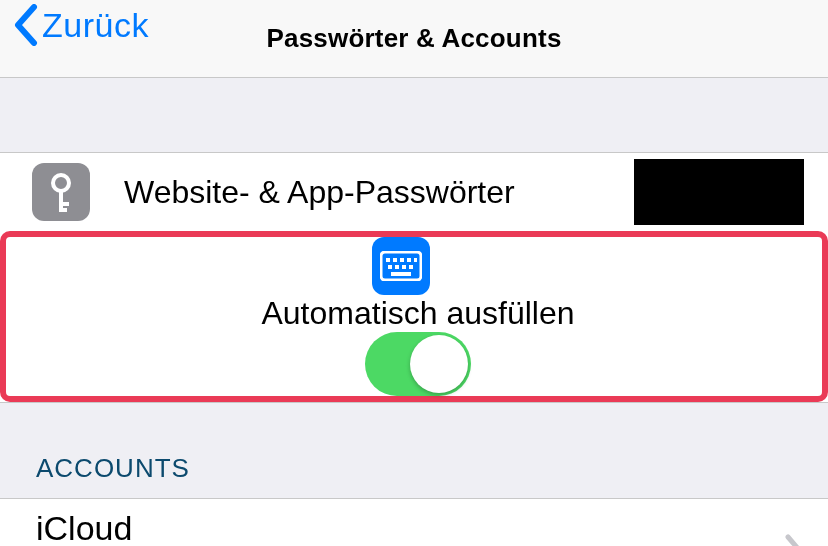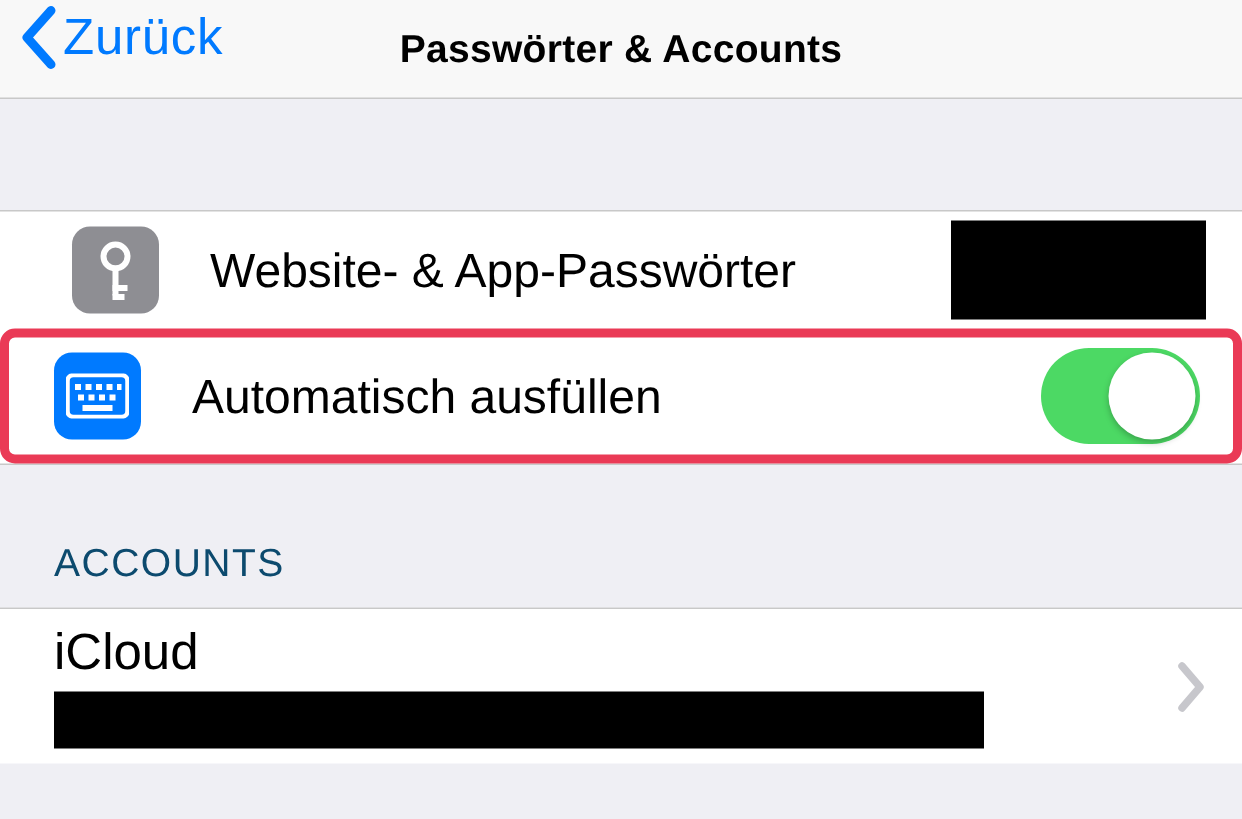--- a/index.html
+++ b/index.html
@@ -6,21 +6,21 @@
   html, body { width: 828px; height: 546px; }
   body {
     font-family: -apple-system, "Helvetica Neue", Helvetica, Arial, sans-serif;
     background: #efeff4;
     color: #000;
     -webkit-font-smoothing: antialiased;
   }
 
   
   .navbar {
-    height: 66px;
+    height: 78px;
     background: #f8f8f8;
     border-bottom: 1px solid #c8c8c8;
     position: relative;
     display: flex;
     align-items: center;
   }
   .back-btn {
     position: absolute;
     left: 12px;
     top: 4px;
@@ -47,21 +47,21 @@
 
   
   .group {
     background: #fff;
     border-top: 1px solid #c8c8c8;
     border-bottom: 1px solid #c8c8c8;
   }
   .row {
     display: flex;
     align-items: center;
-    padding: 0 28px 0 48px;
+    padding: 0 28px 0 32px;
     min-height: 78px;
     position: relative;
   }
   .row-icon {
     width: 58px;
     height: 58px;
     border-radius: 12px;
     flex: 0 0 58px;
     margin-right: 34px;
     display: flex;
@@ -183,21 +183,21 @@
         <rect x="15" y="17" width="4" height="20" fill="#fff"></rect>
         <rect x="15" y="30" width="10" height="4" fill="#fff"></rect>
         <rect x="15" y="36" width="8" height="4" fill="#fff"></rect>
       </svg>
     </div>
     <div class="row-label">Website- &amp; App-Passwörter</div>
     <div class="redact"></div>
   </div>
 
   <div class="highlight-wrap">
-    <div class="row" style="min-height:78px;">
+    <div class="row" style="min-height:78px;flex-direction:column;">
       <div class="row-icon icon-keyboard">
         <svg width="42" height="30" viewBox="0 0 42 30">
           <rect x="1" y="1" width="40" height="28" rx="4" fill="none" stroke="#fff" stroke-width="3"></rect>
           <rect x="6" y="7" width="4" height="4" fill="#fff"></rect>
           <rect x="13" y="7" width="4" height="4" fill="#fff"></rect>
           <rect x="20" y="7" width="4" height="4" fill="#fff"></rect>
           <rect x="27" y="7" width="4" height="4" fill="#fff"></rect>
           <rect x="34" y="7" width="3" height="4" fill="#fff"></rect>
           <rect x="8" y="14" width="4" height="4" fill="#fff"></rect>
           <rect x="15" y="14" width="4" height="4" fill="#fff"></rect>

